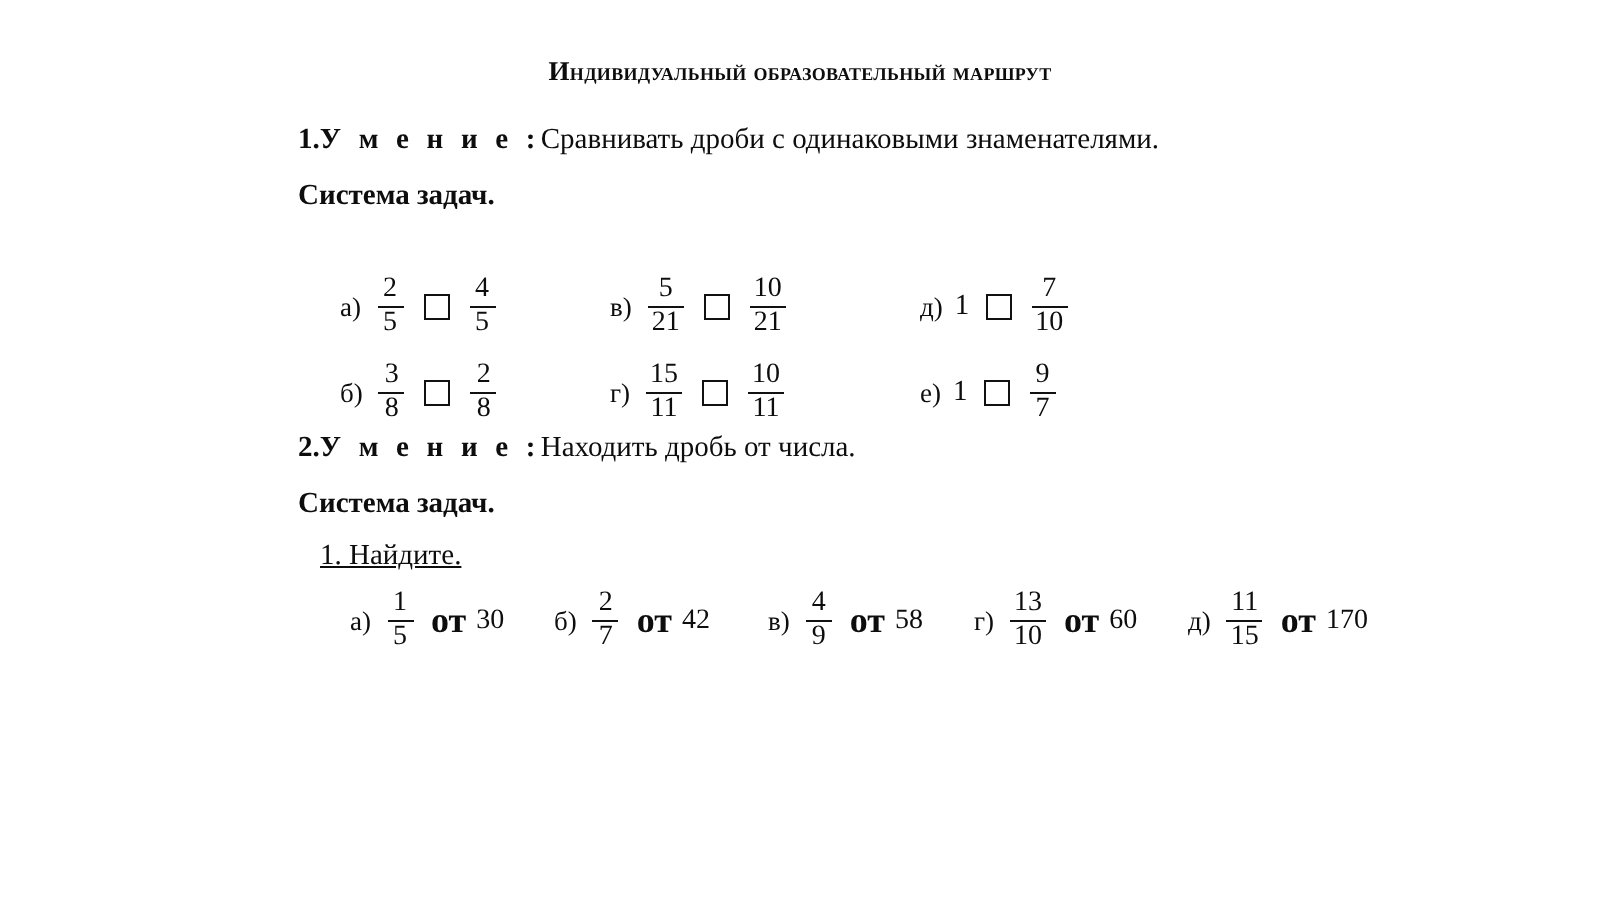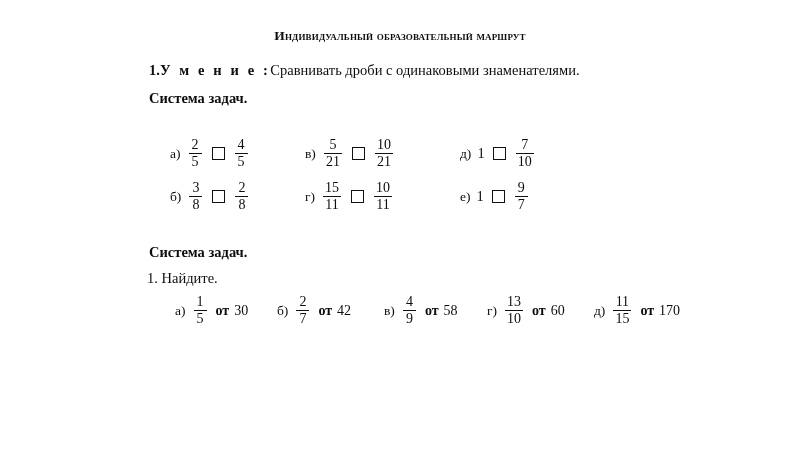--- a/index.html
+++ b/index.html
@@ -109,21 +109,21 @@
     background: transparent;
   }
 
   .whole {
     font-size: 14.5px;
     margin: 0 1px;
   }
 
   .ot {
     font-weight: bold;
-    font-size: 14px;
+    font-size: 18px;
     margin: 0 5px 0 6px;
   }
   .target {
     font-size: 14px;
   }
 </style>
 </head>
 <body>
 
 <div class="page">
@@ -216,24 +216,27 @@
       <span class="whole">1</span>
       <span class="boxop"></span>
       <span class="frac">
         <span class="num">9</span>
         <span class="bar"></span>
         <span class="den">7</span>
       </span>
     </div>
   </div>
 
+  <div class="line" style="top:217px;">
+    <span class="lbl-bold">2.</span><span class="spaced">У м е н и е :</span><span>Находить дробь от числа.</span>
+  </div>
 
   <div class="line lbl-bold" style="top:245px;">Система задач.</div>
 
-  <div class="line" style="top:271px; left:147px;">1. Найдите.</div>
+  <div class="line" style="top:271px; left:160px;text-decoration:underline;">1. Найдите.</div>
 
   <div class="row" style="top:289px;">
     <div class="item" style="left:175px; top:6px;">
       <span class="tag">а)</span>
       <span class="frac">
         <span class="num">1</span>
         <span class="bar"></span>
         <span class="den">5</span>
       </span>
       <span class="ot">от</span>

